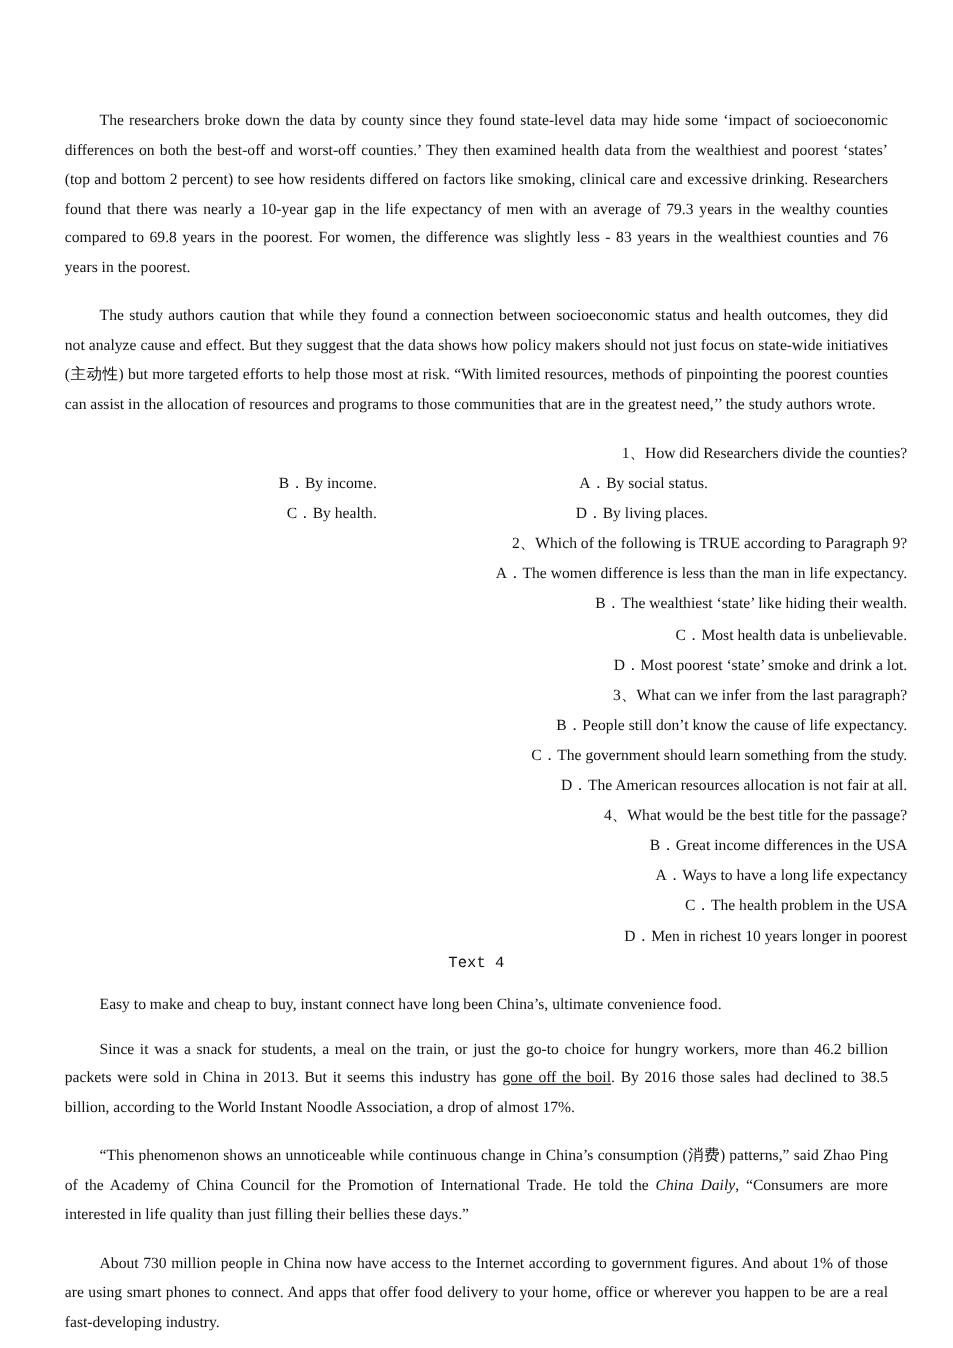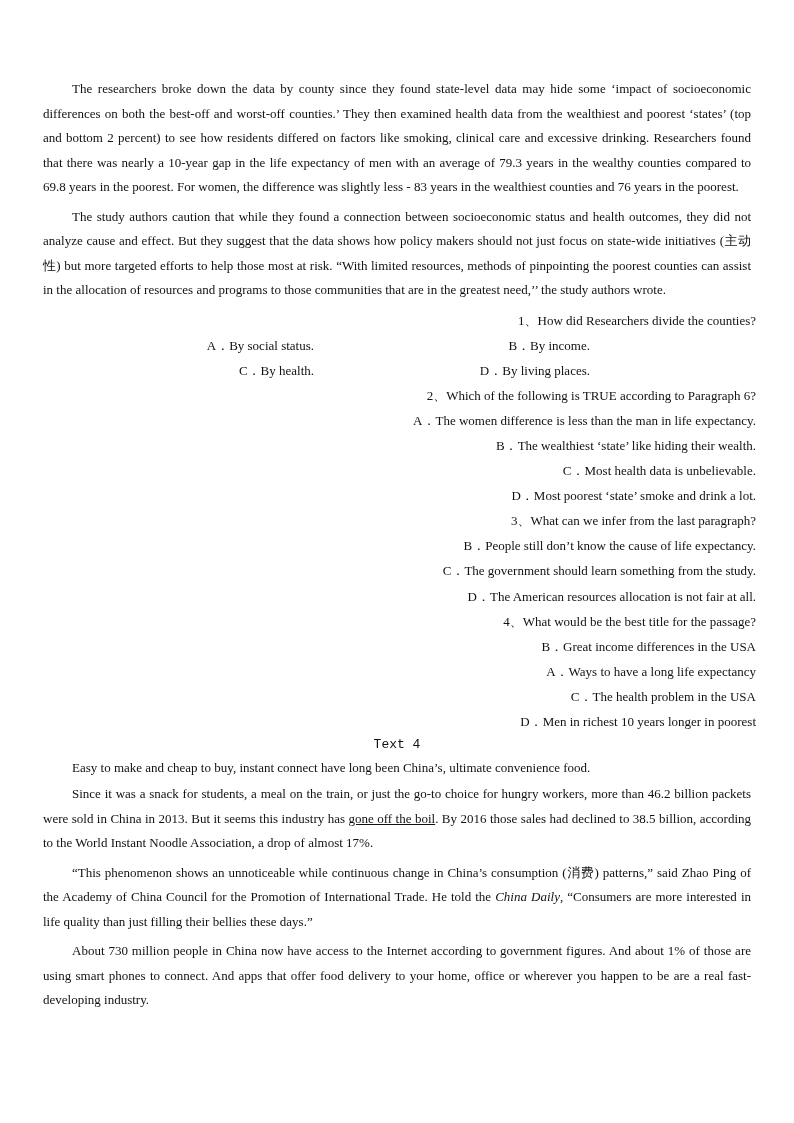--- a/index.html
+++ b/index.html
@@ -1,51 +1,51 @@
 <!DOCTYPE html>
 <html><head>
   <meta charset="utf-8">
   <style>
     html, body { margin: 0; padding: 0; background: #ffffff; }
     body {
       width: 794px; height: 1123px; position: relative; overflow: hidden;
       font-family: "Liberation Serif", serif; color: #111; font-size: 13px;
     }
     .page { position: absolute; left: 38px; top: 72px; width: 718px; }
-    .para { margin: 5px; line-height: 24.5px; text-indent: 29px; text-align: justify; }
+    .para { margin: 16px; line-height: 24.5px; text-indent: 29px; text-align: justify; }
     .line { line-height: 25.1px; margin: 0; white-space: nowrap; text-align: right; }
     .opt-label { display: inline-block; width: 23px; }
     .qnum { display: inline-block; width: 21px; }
     .row2 { display: flex; }
     .row2 .col { width: 276px; }
     .heading { text-align: center; font-family: "Liberation Mono", monospace; font-size: 13px; line-height: 17px; margin: 2px 0 0 0; }
     u { text-decoration: underline; }
   </style>
 </head>
 <body>
 
 <div class="page">
 
   <p class="para">The researchers broke down the data by county since they found state-level data may hide some ‘impact of socioeconomic differences on both the best-off and worst-off counties.’ They then examined health data from the wealthiest and poorest ‘states’ (top and bottom 2 percent) to see how residents differed on factors like smoking, clinical care and excessive drinking. Researchers found that there was nearly a 10-year gap in the life expectancy of men with an average of 79.3 years in the wealthy counties compared to 69.8 years in the poorest. For women, the difference was slightly less - 83 years in the wealthiest counties and 76 years in the poorest.</p>
   <p class="para">The study authors caution that while they found a connection between socioeconomic status and health outcomes, they did not analyze cause and effect. But they suggest that the data shows how policy makers should not just focus on state-wide initiatives (主动性) but more targeted efforts to help those most at risk. “With limited resources, methods of pinpointing the poorest counties can assist in the allocation of resources and programs to those communities that are in the greatest need,’’ the study authors wrote.</p>
 
   <div>
     <p class="line"><span class="qnum">1、</span><span>How did Researchers divide the counties?</span></p>
     <div class="row2">
+      <p class="line col"><span class="opt-label">B．</span><span>By income.</span></p>
       <p class="line col"><span class="opt-label">A．</span><span>By social status.</span></p>
-      <p class="line col"><span class="opt-label">B．</span><span>By income.</span></p>
     </div>
     <div class="row2">
       <p class="line col"><span class="opt-label">C．</span><span>By health.</span></p>
       <p class="line col"><span class="opt-label">D．</span><span>By living places.</span></p>
     </div>
   </div>
 
   <div>
-    <p class="line"><span class="qnum">2、</span><span>Which of the following is TRUE according to Paragraph 6?</span></p>
+    <p class="line"><span class="qnum">2、</span><span>Which of the following is TRUE according to Paragraph 9?</span></p>
     <p class="line"><span class="opt-label">A．</span><span>The women difference is less than the man in life expectancy.</span></p>
     <p class="line"><span class="opt-label">B．</span><span>The wealthiest ‘state’ like hiding their wealth.</span></p>
     <p class="line"><span class="opt-label">C．</span><span>Most health data is unbelievable.</span></p>
     <p class="line"><span class="opt-label">D．</span><span>Most poorest ‘state’ smoke and drink a lot.</span></p>
   </div>
 
   <div>
     <p class="line"><span class="qnum">3、</span><span>What can we infer from the last paragraph?</span></p>
     <p class="line"><span class="opt-label">B．</span><span>People still don’t know the cause of life expectancy.</span></p>
     <p class="line"><span class="opt-label">C．</span><span>The government should learn something from the study.</span></p>

